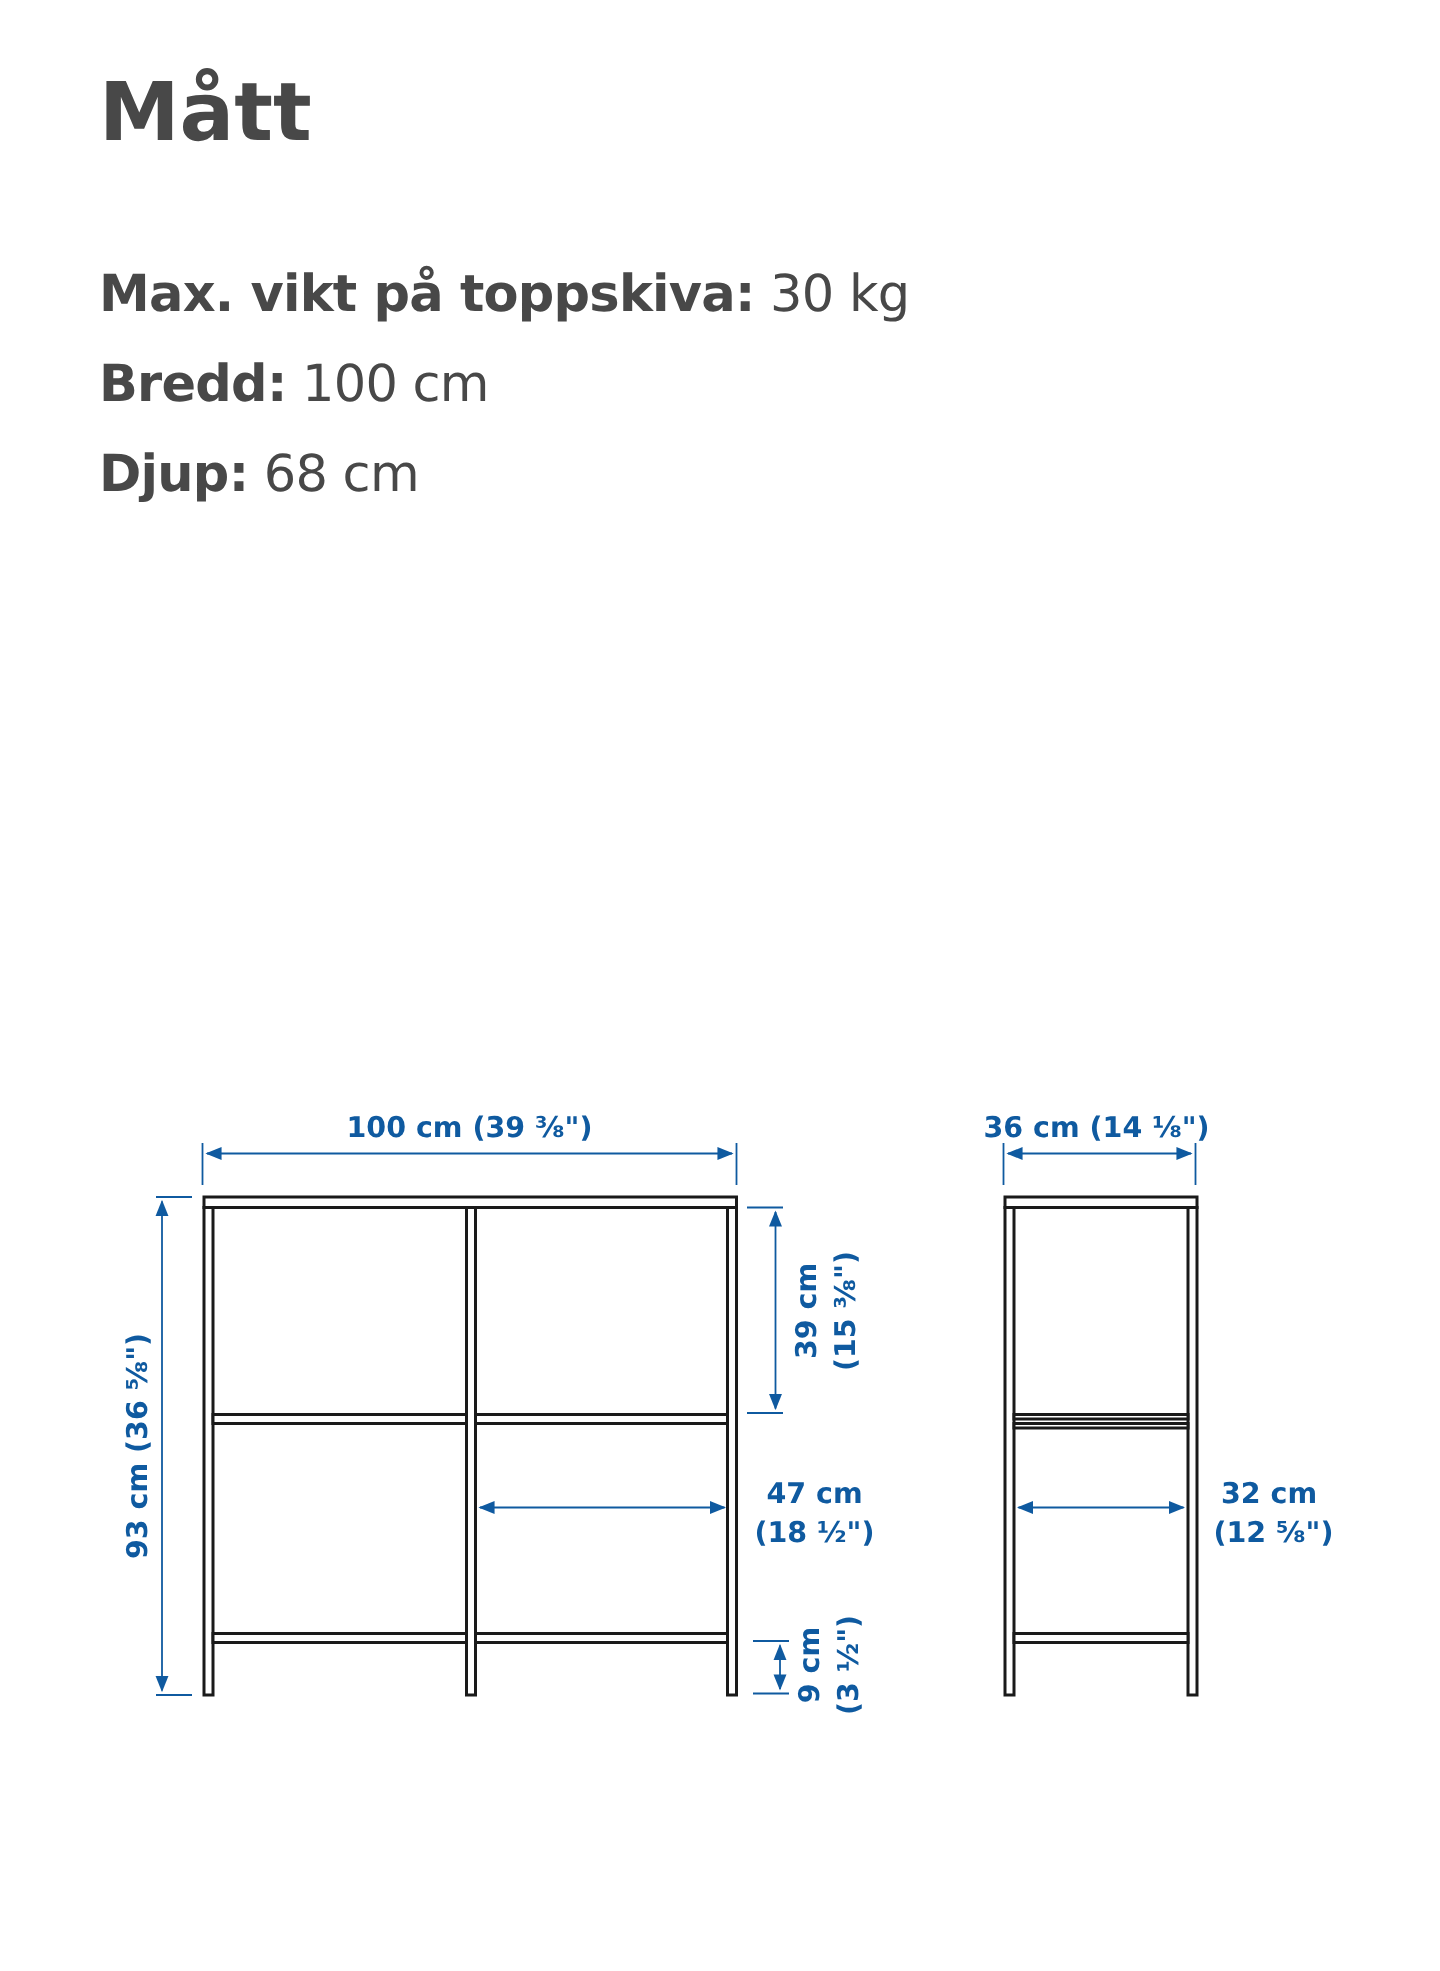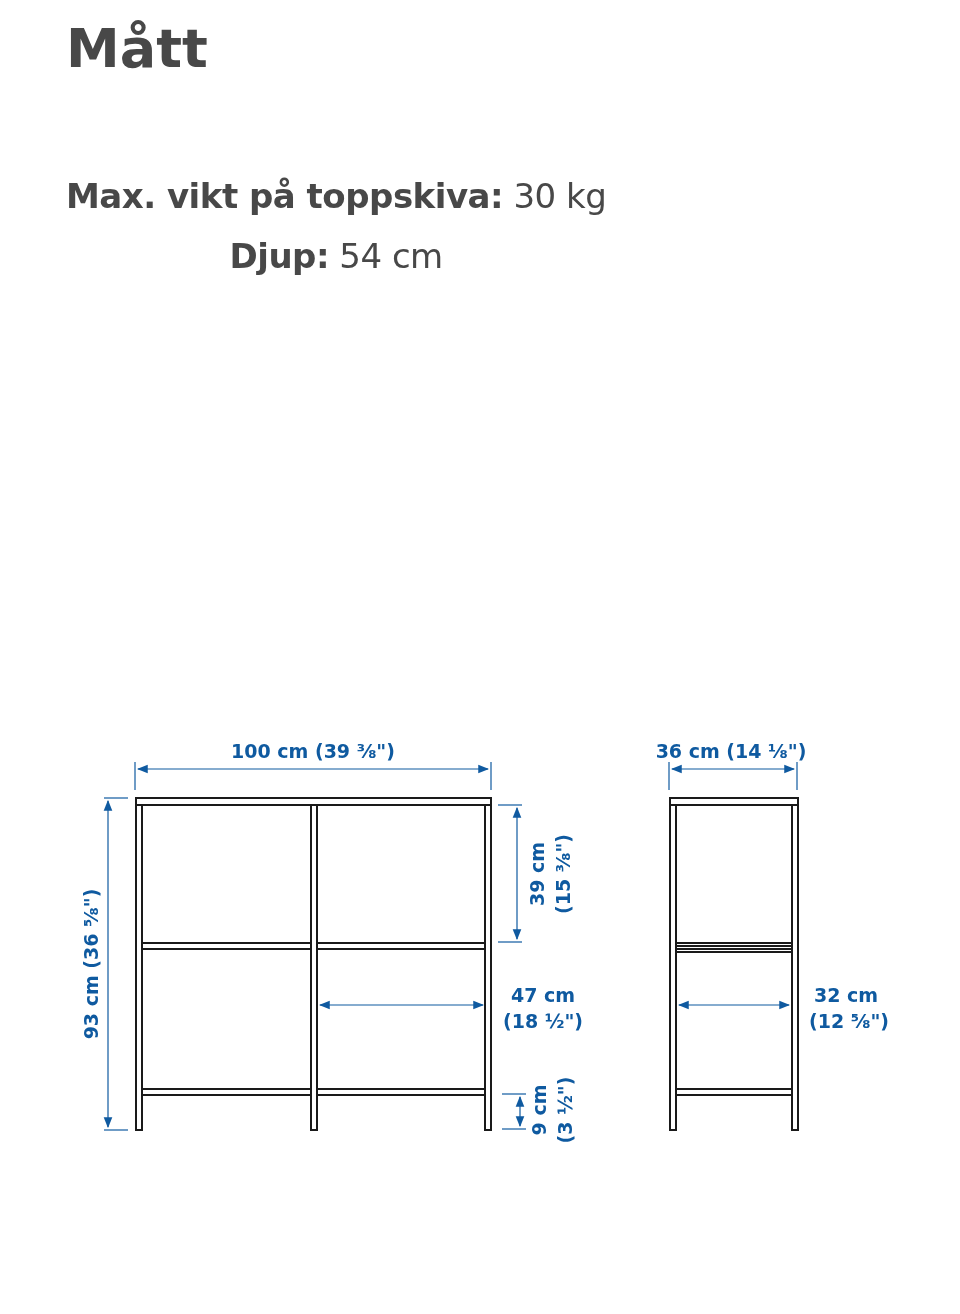--- a/index.html
+++ b/index.html
@@ -1,35 +1,36 @@
 <!DOCTYPE html>
 <html><head>
 <meta charset="utf-8">
 <style>
   html, body { margin: 0; padding: 0; background: #ffffff; }
   body { width: 960px; height: 1314px; position: relative; overflow: hidden;
          font-family: "DejaVu Sans", sans-serif; color: #484848; }
-  .title { position: absolute; left: 66px; top: 22px; margin: 0;
+  .title { position: absolute; left: 66px; top: 48px; margin: 0;
            font-size: 54px; font-weight: bold; letter-spacing: 0px; color: #484848;
            font-family: "DejaVu Sans", sans-serif; line-height: 1; }
   .specs { position: absolute; left: 66px; top: 166px; margin: 0; padding: 0; list-style: none; }
-  .spec { font-size: 34px; line-height: 60px; height: 60px; white-space: nowrap; letter-spacing: -0.5px; text-align: center; }
+  .spec { font-size: 34px; line-height: 60px; height: 60px; white-space: nowrap; letter-spacing: -0.5px; }
   .spec .lbl { font-weight: bold; }
   .spec .val { font-weight: normal; }
   .drawing { position: absolute; left: 0; top: 700px; width: 960px; height: 500px; }
   .dim-text { fill: #0f5aa0; font-family: "DejaVu Sans", sans-serif; font-weight: bold; font-size: 19px; }
 </style>
 </head>
 <body>
 
 <h1 class="title">Mått</h1>
 
 <ul class="specs">
   <li class="spec"><span class="lbl">Max. vikt på toppskiva:</span><span class="val"> 30 kg</span></li>
-  <li class="spec"><span class="lbl">Djup:</span><span class="val"> 54 cm</span></li>
+  <li class="spec"><span class="lbl">Bredd:</span><span class="val"> 100 cm</span></li>
+  <li class="spec"><span class="lbl">Djup:</span><span class="val"> 68 cm</span></li>
 </ul>
 
 <svg class="drawing" viewBox="0 700 960 500" width="960" height="500" xmlns="http://www.w3.org/2000/svg">
   <defs>
     <marker id="arr" viewBox="0 0 10 10" refX="9" refY="5" markerWidth="9" markerHeight="9" orient="auto-start-reverse">
       <path d="M0,1 L10,5 L0,9 z" fill="#0f5aa0"></path>
     </marker>
   </defs>
 
   <g fill="#fff" stroke="#1a1a1a" stroke-width="2">

